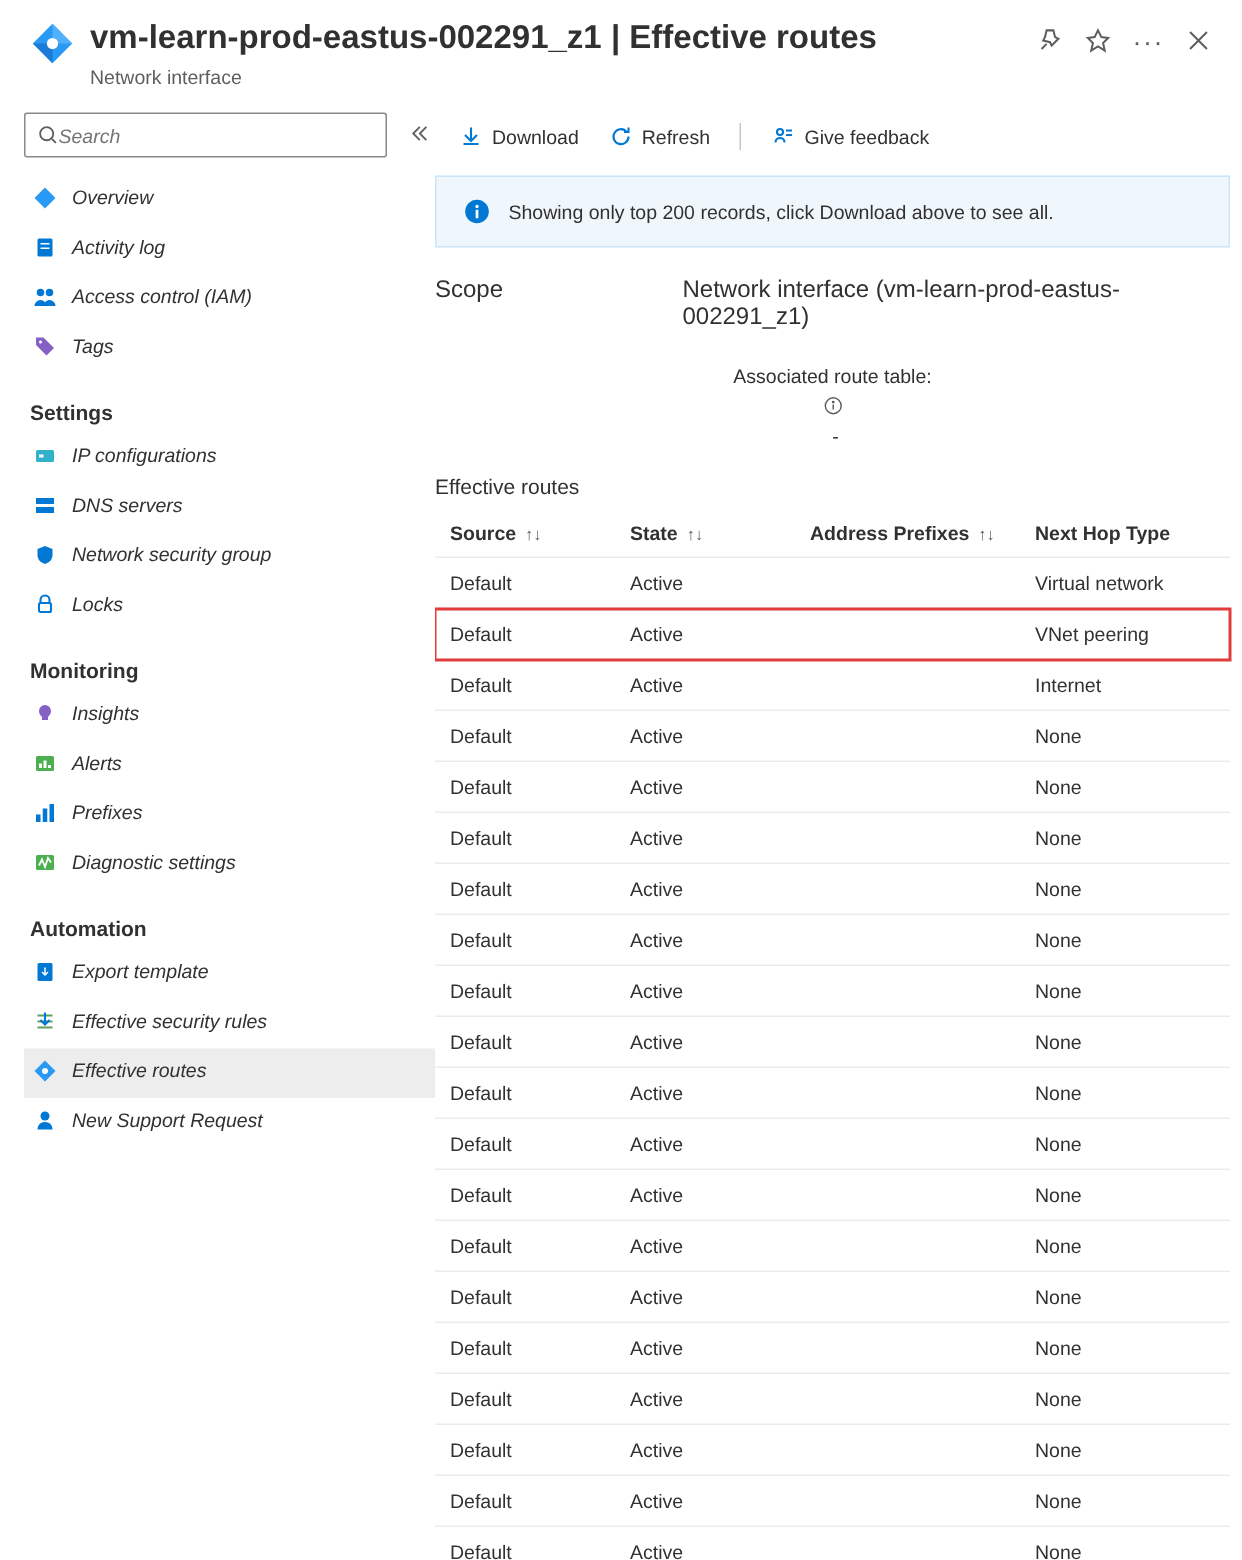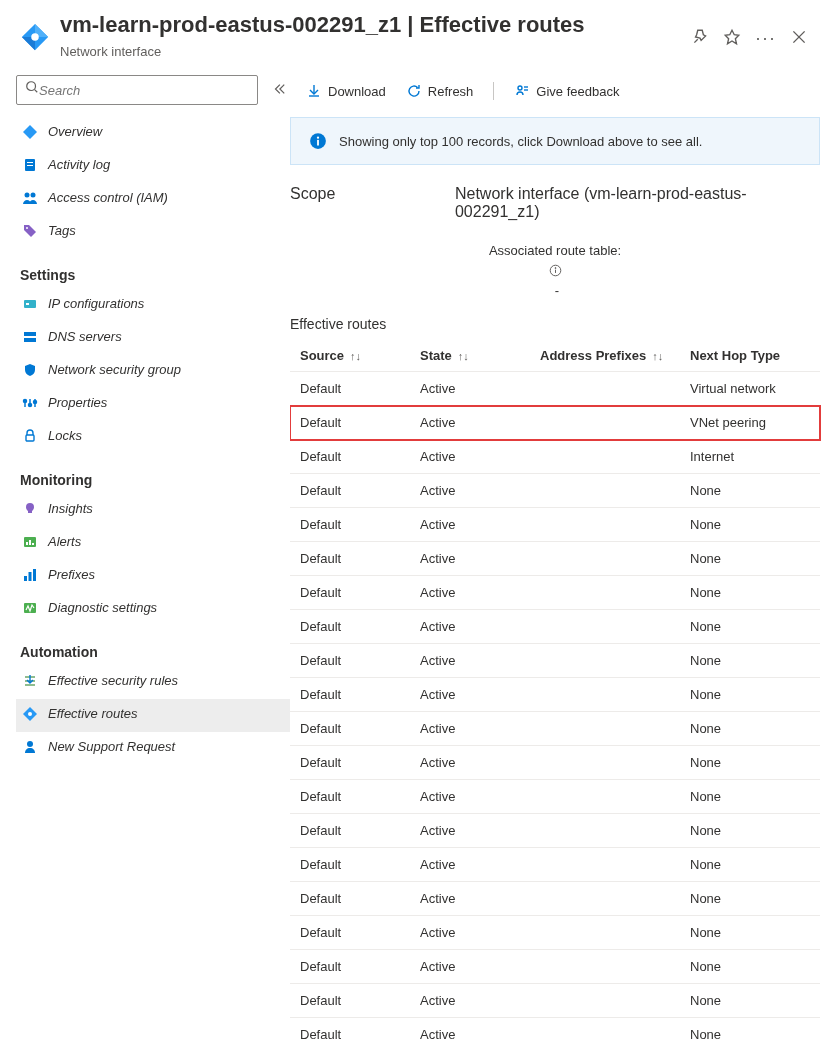--- a/index.html
+++ b/index.html
@@ -7,21 +7,21 @@
   font-family: "Segoe UI", -apple-system, BlinkMacSystemFont, sans-serif;
   font-size: 13px;
   color: #323130;
   background: #fff;
   width: 828px;
   height: 1040px;
   overflow: hidden;
 }
 .header {
   display: flex;
-  align-items: center;
+  align-items: flex-start;
   padding: 12px 20px 6px 20px;
 }
 .header-icon {
   width: 30px; height: 30px;
   margin-right: 10px;
   margin-top: 2px;
 }
 .header-title-block { flex: 1; }
 .header-title {
   font-size: 22px;
@@ -47,20 +47,21 @@
   display: flex;
   height: calc(100% - 60px);
 }
 .sidebar {
   width: 290px;
   padding: 10px 0 10px 16px;
 }
 .search-row { display:flex; align-items:center; gap:10px; }
 .search-box {
   display: flex;
+  align-items: center;
   border: 1px solid #8a8886;
   border-radius: 2px;
   padding: 4px 8px;
   flex:1;
   height:30px;
 }
 .search-box input {
   border: none;
   outline: none;
   flex: 1;
@@ -262,31 +263,20 @@
             </svg></span>
           <span>DNS servers</span>
         </div>
         <div class="nav-item">
           <span><svg viewBox="0 0 16 16" width="16" height="16">
               <path d="M8 2l5 2v4c0 3-2 5-5 6-3-1-5-3-5-6V4z" fill="#0078d4"></path>
             </svg></span>
           <span>Network security group</span>
         </div>
         <div class="nav-item">
-          <span><svg viewBox="0 0 16 16" stroke="#0078d4" stroke-width="1.5" fill="none" width="16" height="16">
-              <line x1="3" y1="4" x2="3" y2="12"></line>
-              <line x1="8" y1="4" x2="8" y2="12"></line>
-              <line x1="13" y1="4" x2="13" y2="12"></line>
-              <circle cx="3" cy="6" r="1.5" fill="#0078d4"></circle>
-              <circle cx="8" cy="10" r="1.5" fill="#0078d4"></circle>
-              <circle cx="13" cy="7" r="1.5" fill="#0078d4"></circle>
-            </svg></span>
-          <span>Properties</span>
-        </div>
-        <div class="nav-item">
           <span><svg viewBox="0 0 16 16" fill="none" stroke="#0078d4" stroke-width="1.4" width="16" height="16">
               <rect x="4" y="7" width="8" height="6" rx="1"></rect>
               <path d="M5 7V5a3 3 0 0 1 6 0v2"></path>
             </svg></span>
           <span>Locks</span>
         </div>
       </div>
 
     <div class="nav-section-label">Monitoring</div>
     <div id="nav-monitoring">
@@ -317,20 +307,28 @@
           <span><svg viewBox="0 0 16 16" width="16" height="16">
               <rect x="2" y="3" width="12" height="10" rx="1" fill="#4caf50"></rect>
               <polyline points="4,10 6,6 8,11 10,5 12,8" fill="none" stroke="#fff" stroke-width="1.2"></polyline>
             </svg></span>
           <span>Diagnostic settings</span>
         </div>
       </div>
 
     <div class="nav-section-label">Automation</div>
     <div id="nav-automation">
+        <div class="nav-item">
+          <span><svg viewBox="0 0 16 16" width="16" height="16">
+              <rect x="3" y="2" width="10" height="12" rx="1" fill="#0078d4"></rect>
+              <polyline points="6,8 8,10 10,8" fill="none" stroke="#fff"></polyline>
+              <line x1="8" y1="5" x2="8" y2="10" stroke="#fff"></line>
+            </svg></span>
+          <span>Export template</span>
+        </div>
       </div>
 
     <div id="nav-help">
         <div class="nav-item">
           <span><svg viewBox="0 0 16 16" fill="none" stroke="#5ea05e" stroke-width="1.4" width="16" height="16">
               <line x1="3" y1="4" x2="13" y2="4"></line>
               <line x1="3" y1="8" x2="13" y2="8"></line>
               <line x1="3" y1="12" x2="13" y2="12"></line>
               <line x1="8" y1="2" x2="8" y2="10" stroke="#0078d4"></line>
               <polyline points="5,7 8,10 11,7" stroke="#0078d4"></polyline>
@@ -382,21 +380,21 @@
         <span>Give feedback</span>
       </div>
     </div>
 
     <div class="info-banner">
       <svg width="18" height="18" viewBox="0 0 16 16">
           <circle cx="8" cy="8" r="7" fill="#0078d4"></circle>
           <circle cx="8" cy="5" r="1" fill="#fff"></circle>
           <rect x="7.2" y="7" width="1.6" height="5" fill="#fff"></rect>
         </svg>
-      <span>Showing only top 100 records, click Download above to see all.</span>
+      <span>Showing only top 200 records, click Download above to see all.</span>
     </div>
 
     <div class="scope-row">
       <div class="scope-label">Scope</div>
       <div>Network interface (vm-learn-prod-eastus-002291_z1)</div>
     </div>
 
     <div class="assoc-row">
       <span>Associated route table:</span>
       <svg width="13" height="13" viewBox="0 0 16 16" fill="none" stroke="#605e5c" stroke-width="1.2">

